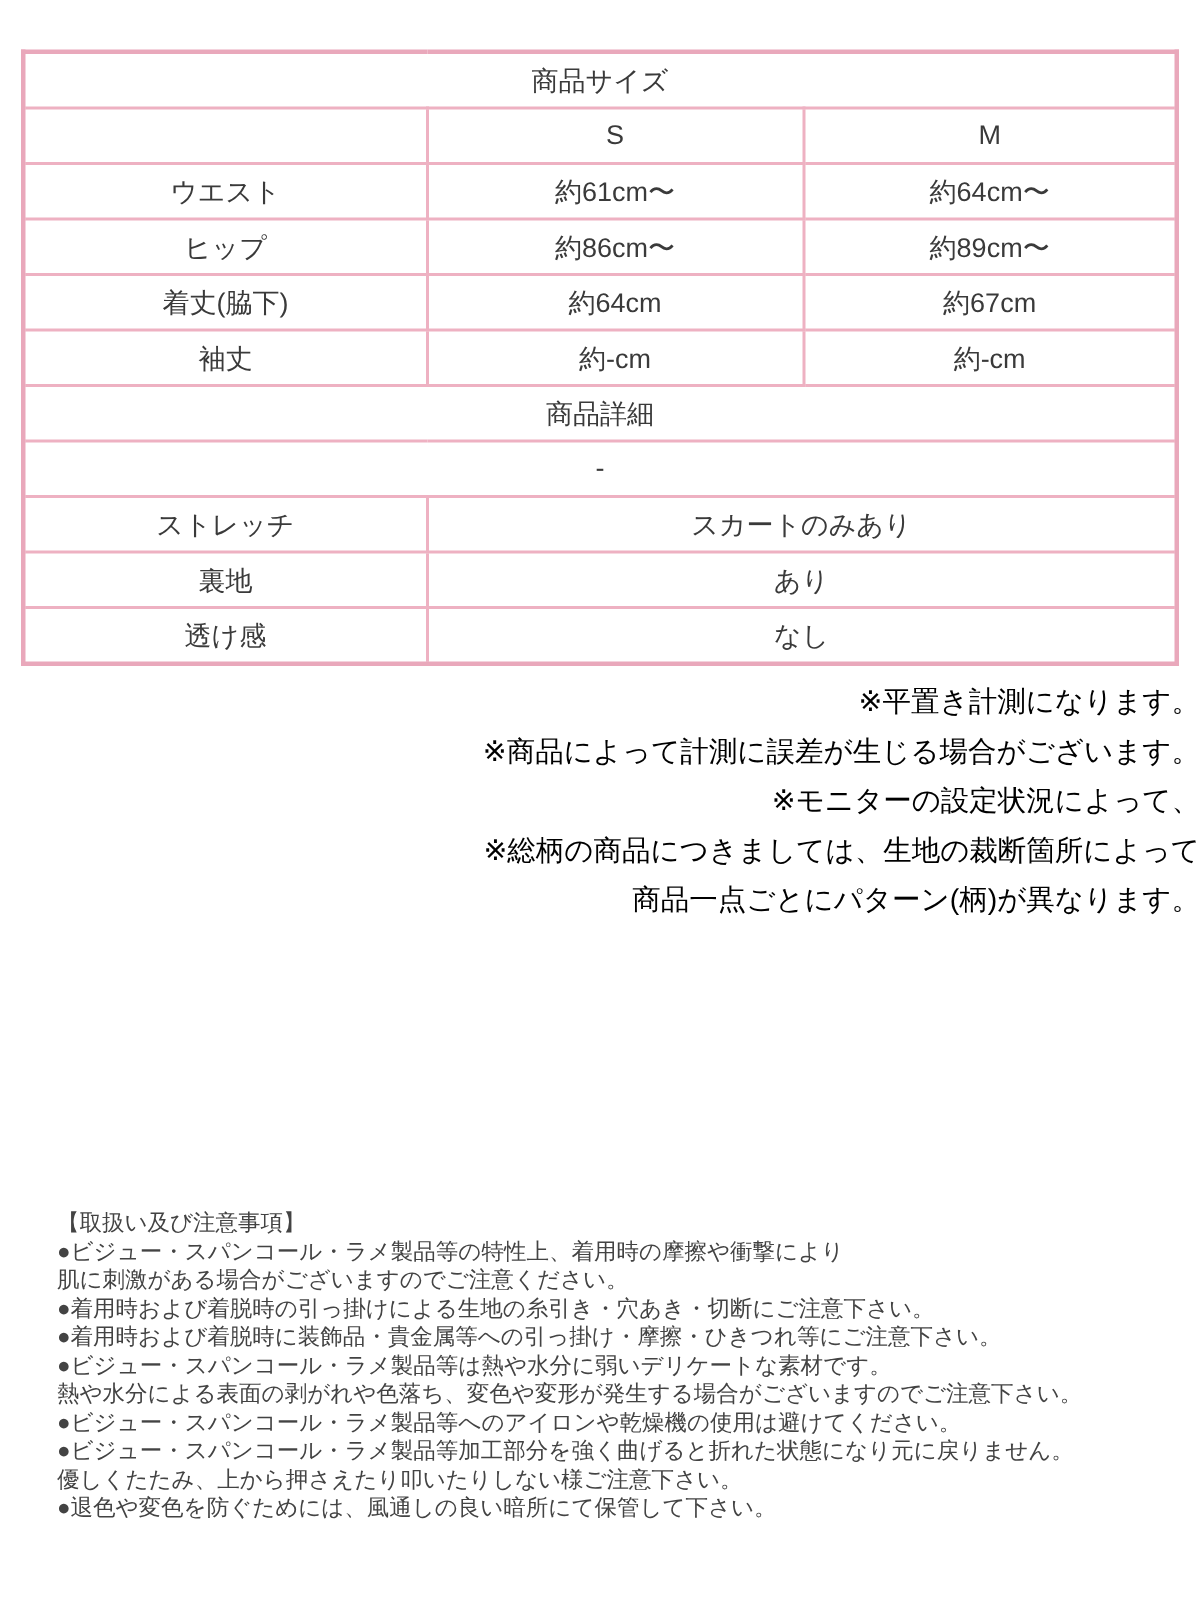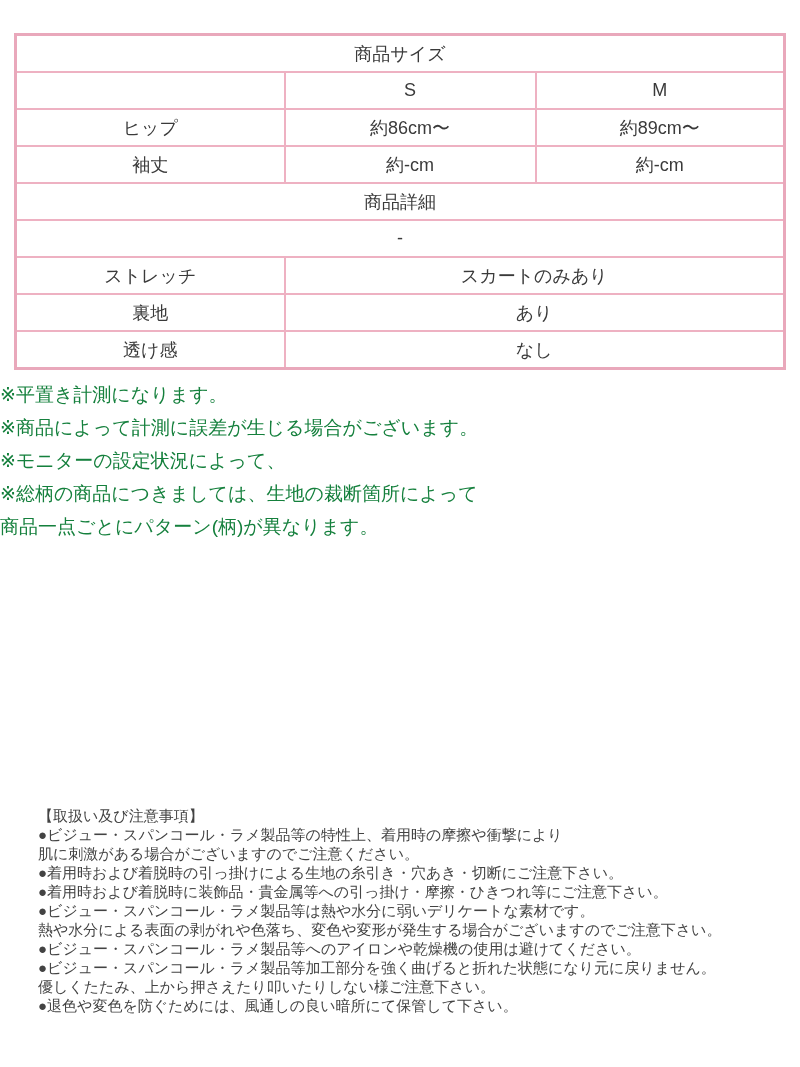--- a/index.html
+++ b/index.html
@@ -37,24 +37,24 @@
     background: #ffffff;
     overflow: hidden;
     white-space: nowrap;
   }
   .col-label { width: 268px; }
   .col-s     { width: 250px; }
   .col-m     { width: 248px; }
 
   .notes {
     margin-top: 8px;
-    text-align: left;
+    text-align: right;
     font-size: 19px;
     line-height: 33px;
-    color: #15803d;
+    color: #000000;
   }
   .notes .note-line { white-space: nowrap; }
 
   .care {
     position: absolute;
     left: 38px;
     top: 806px;
     width: 745px;
     font-size: 15px;
     line-height: 19px;
@@ -77,23 +77,33 @@
       <tr>
         <td colspan="3">商品サイズ</td>
       </tr>
       <tr>
         <td></td>
         <td>S</td>
         <td>M</td>
       </tr>
 
       <tr>
+        <td>ウエスト</td>
+        <td>約61cm〜</td>
+        <td>約64cm〜</td>
+      </tr>
+      <tr>
         <td>ヒップ</td>
         <td>約86cm〜</td>
         <td>約89cm〜</td>
+      </tr>
+      <tr>
+        <td>着丈(脇下)</td>
+        <td>約64cm</td>
+        <td>約67cm</td>
       </tr>
       <tr>
         <td>袖丈</td>
         <td>約-cm</td>
         <td>約-cm</td>
       </tr>
 
       <tr>
         <td colspan="3">商品詳細</td>
       </tr>

